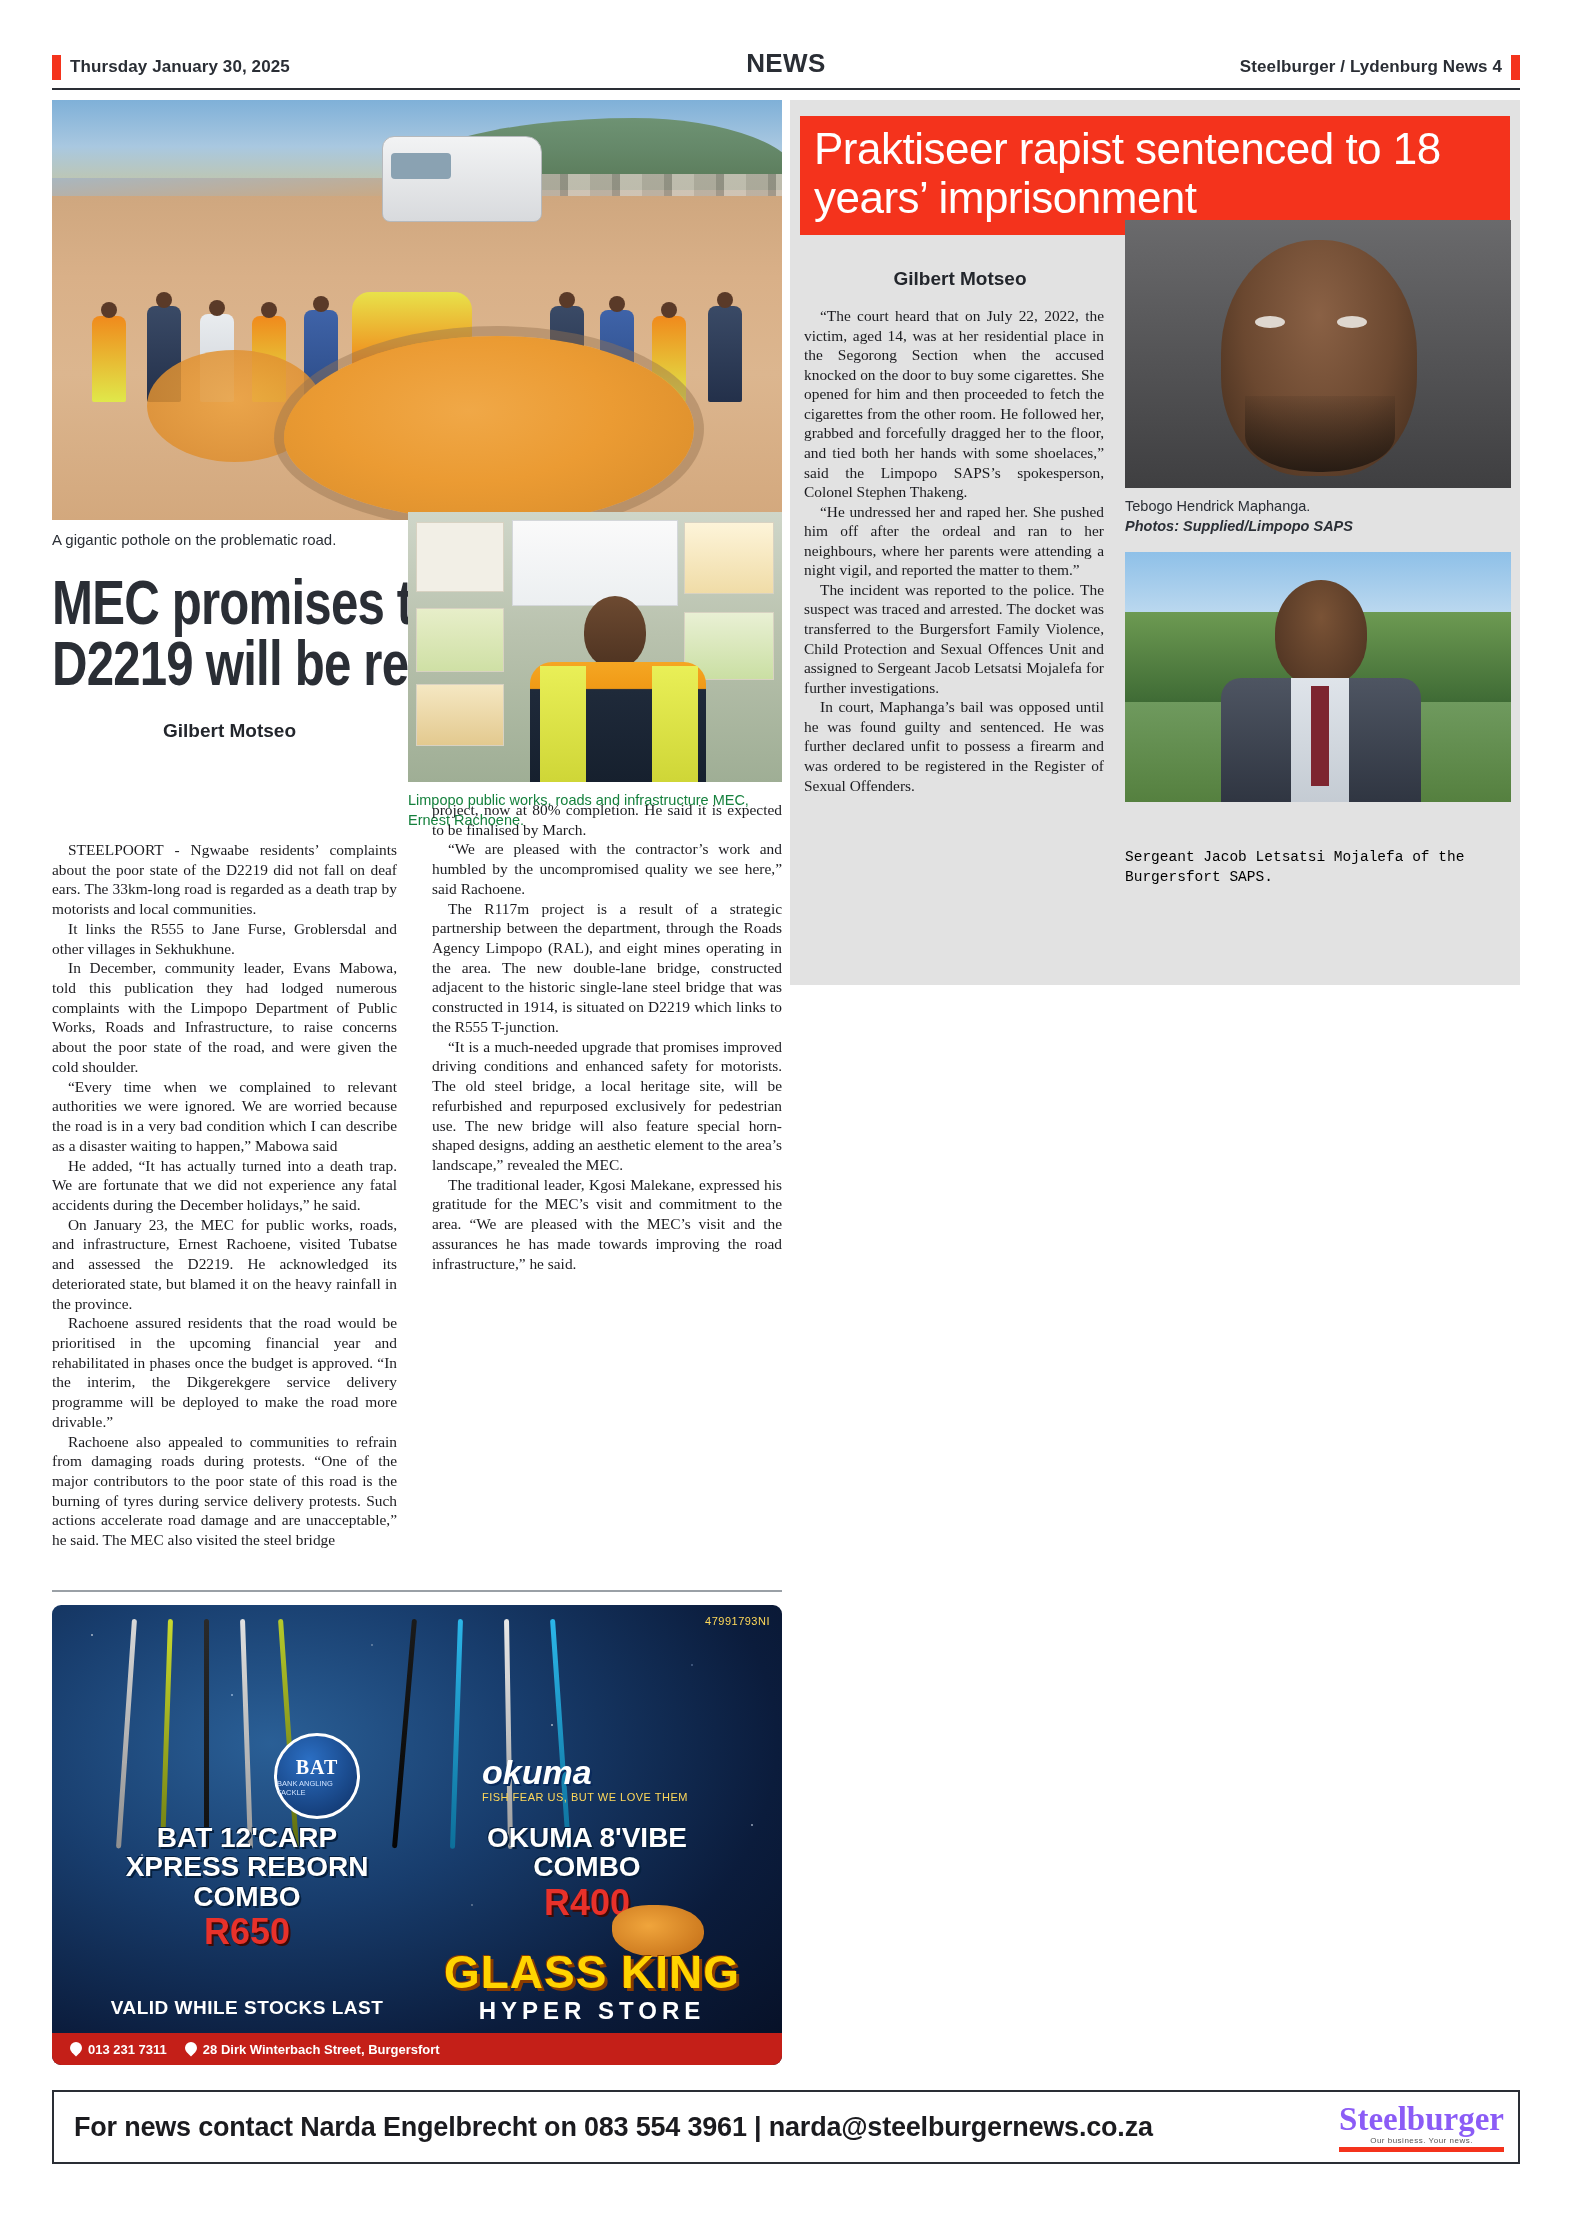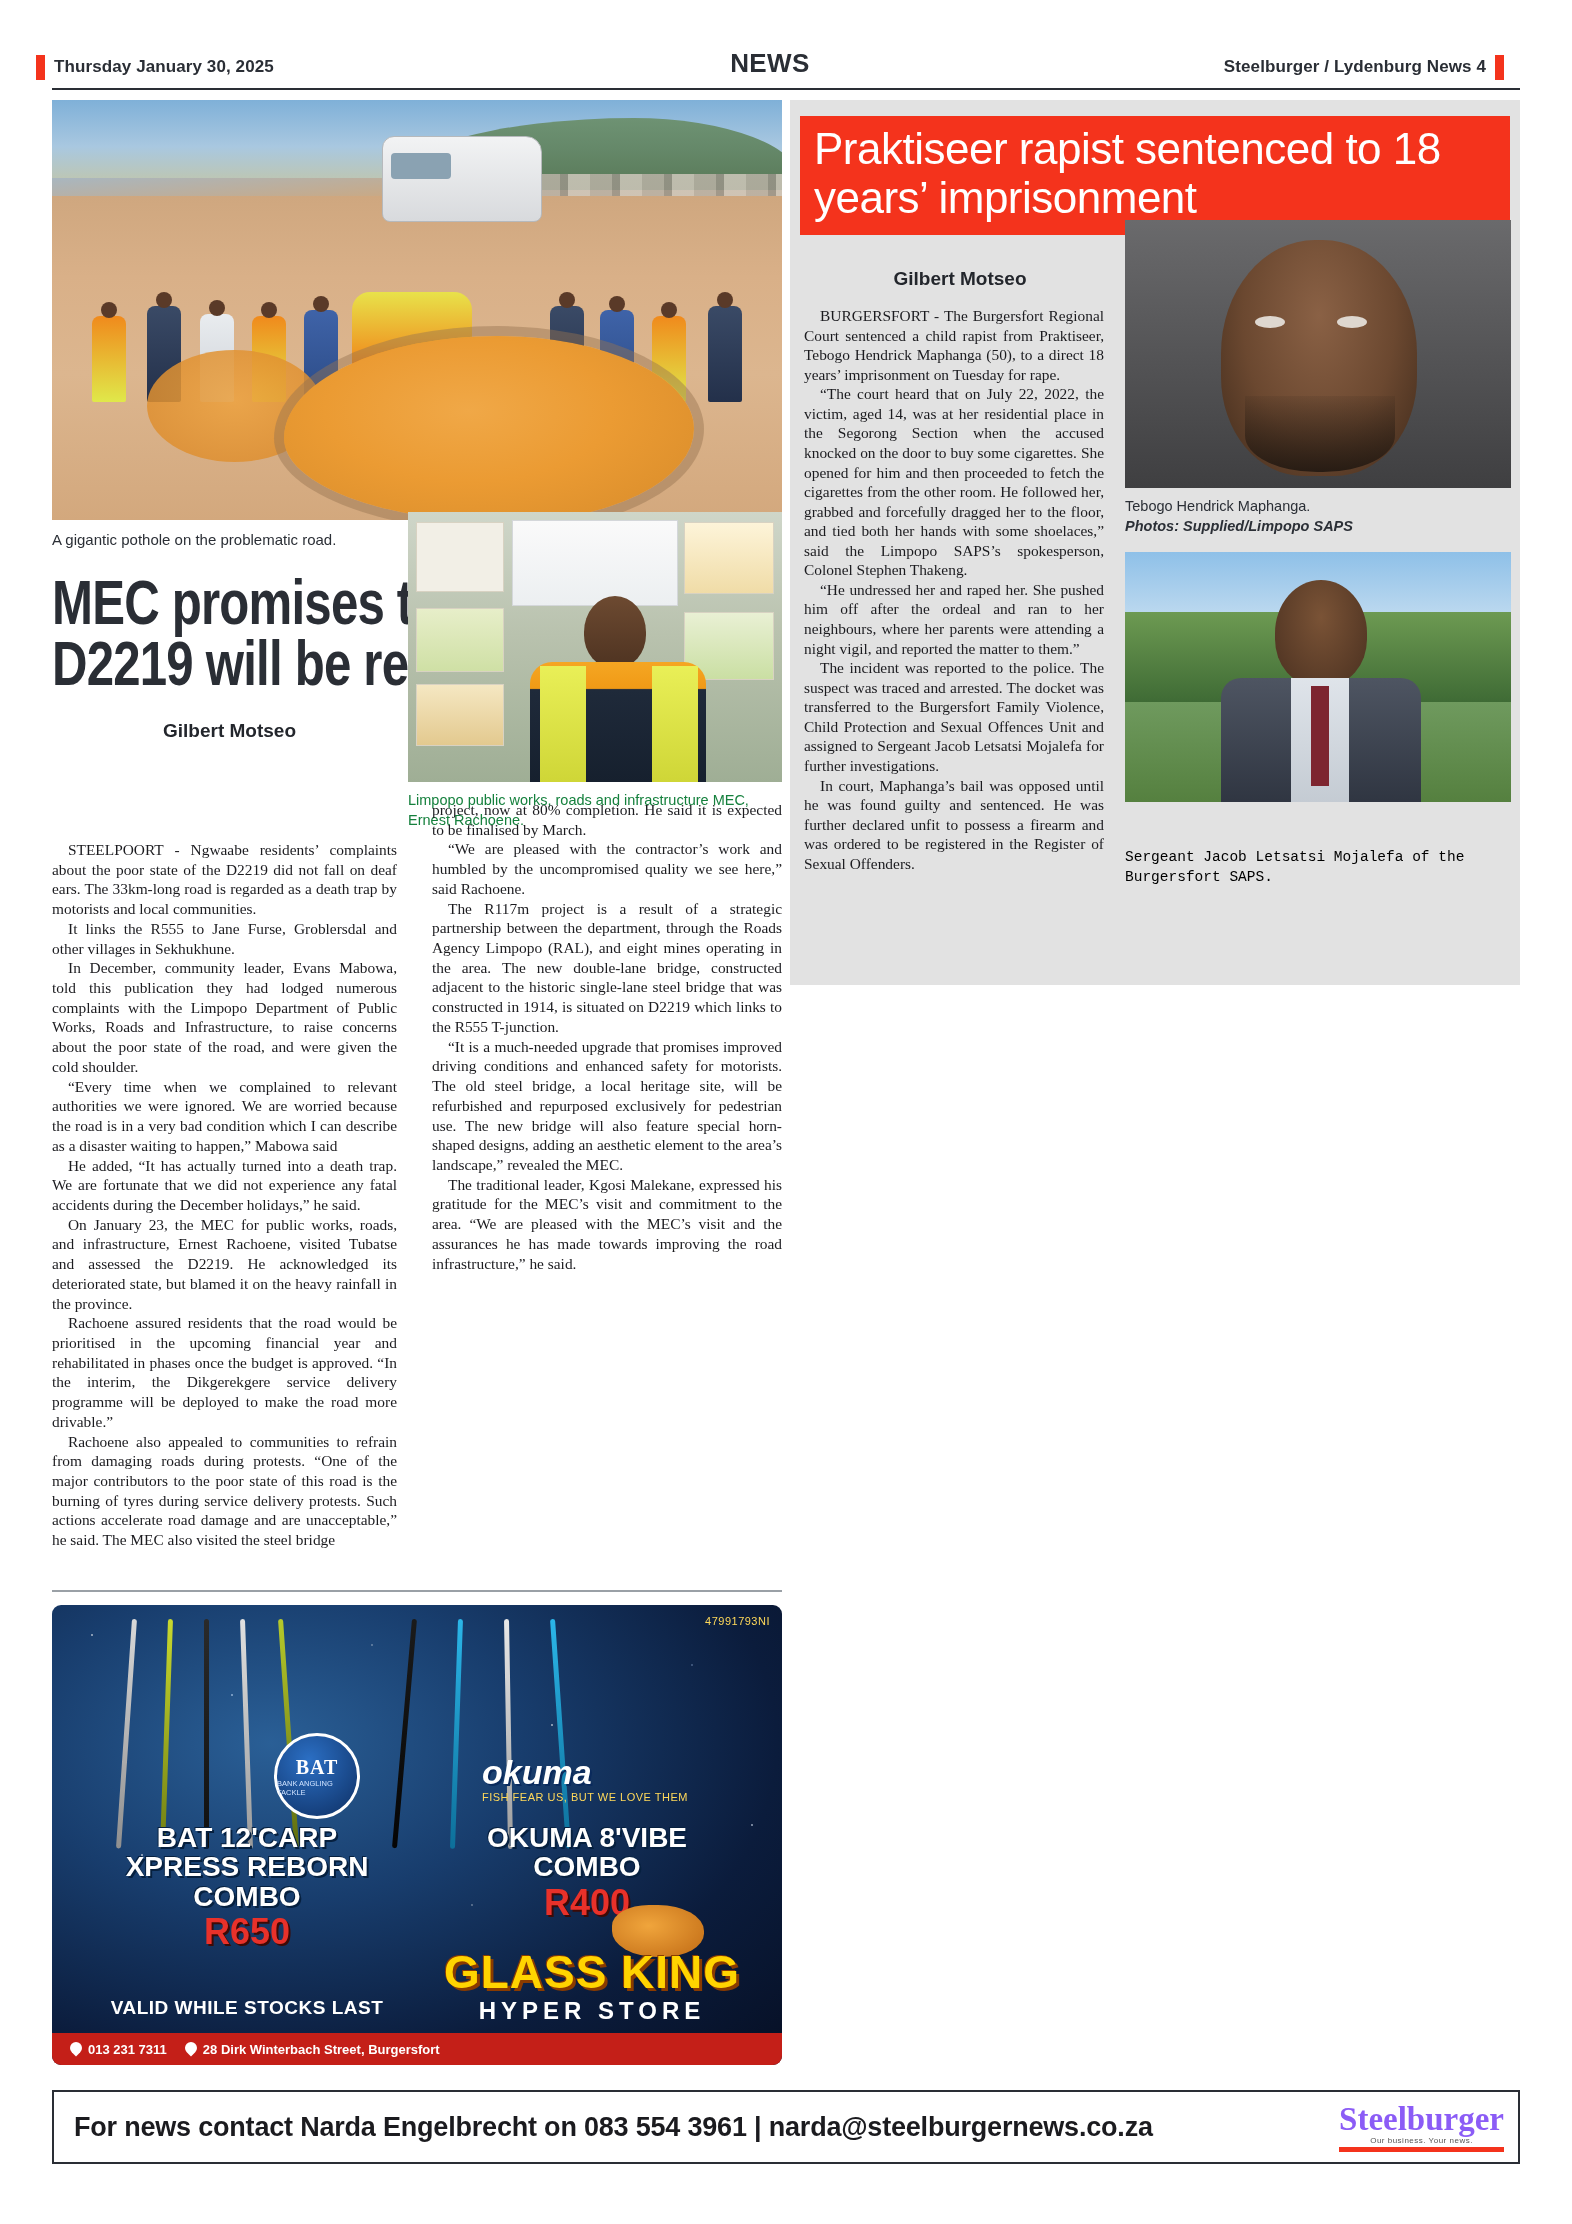--- a/index.html
+++ b/index.html
@@ -9,21 +9,21 @@
     background:#ffffff;
     font-family:"Liberation Serif", serif;
     color:#1b1b1f;
     position:relative;
     overflow:hidden;
   }
   .page { position:absolute; inset:0; padding:0; }
 
   
   .masthead {
-    position:absolute; left:36px; top:50px; width:1468px; height:34px;
+    position:absolute; left:52px; top:50px; width:1468px; height:34px;
     display:flex; align-items:center; justify-content:space-between;
   }
   .mh-left, .mh-right { display:flex; align-items:center; gap:9px; }
   .redbar { width:9px; height:25px; background:#f4331c; display:block; }
   .mh-text {
     font-family:"Liberation Sans", sans-serif;
     font-weight:700; font-size:17px; color:#2a2e35; letter-spacing:.1px;
     white-space:nowrap;
   }
   .mh-center {
@@ -441,21 +441,20 @@
   </div>
 
   <div class="right-col">
     <div class="story2-box">
 
       <div class="kicker-red">Praktiseer rapist sentenced to 18 years’ imprisonment</div>
 
       <div class="story2-byline">Gilbert Motseo</div>
 
       <div class="story2-text">
-        <p>BURGERSFORT - The Burgersfort Regional Court sentenced a child rapist from Praktiseer, Tebogo Hendrick Maphanga (50), to a direct 18 years’ imprisonment on Tuesday for rape.</p>
         <p>“The court heard that on July 22, 2022, the victim, aged 14, was at her residential place in the Segorong Section when the accused knocked on the door to buy some cigarettes. She opened for him and then proceeded to fetch the cigarettes from the other room. He followed her, grabbed and forcefully dragged her to the floor, and tied both her hands with some shoelaces,” said the Limpopo SAPS’s spokesperson, Colonel Stephen Thakeng.</p>
         <p>“He undressed her and raped her. She pushed him off after the ordeal and ran to her neighbours, where her parents were attending a night vigil, and reported the matter to them.”</p>
         <p>The incident was reported to the police. The suspect was traced and arrested. The docket was transferred to the Burgersfort Family Violence, Child Protection and Sexual Offences Unit and assigned to Sergeant Jacob Letsatsi Mojalefa for further investigations.</p>
         <p>In court, Maphanga’s bail was opposed until he was found guilty and sentenced. He was further declared unfit to possess a firearm and was ordered to be registered in the Register of Sexual Offenders.</p>
       </div>
 
       <div class="p2a">
         <div class="face"></div>
         <div class="eyeL"></div>
         <div class="eyeR"></div>

